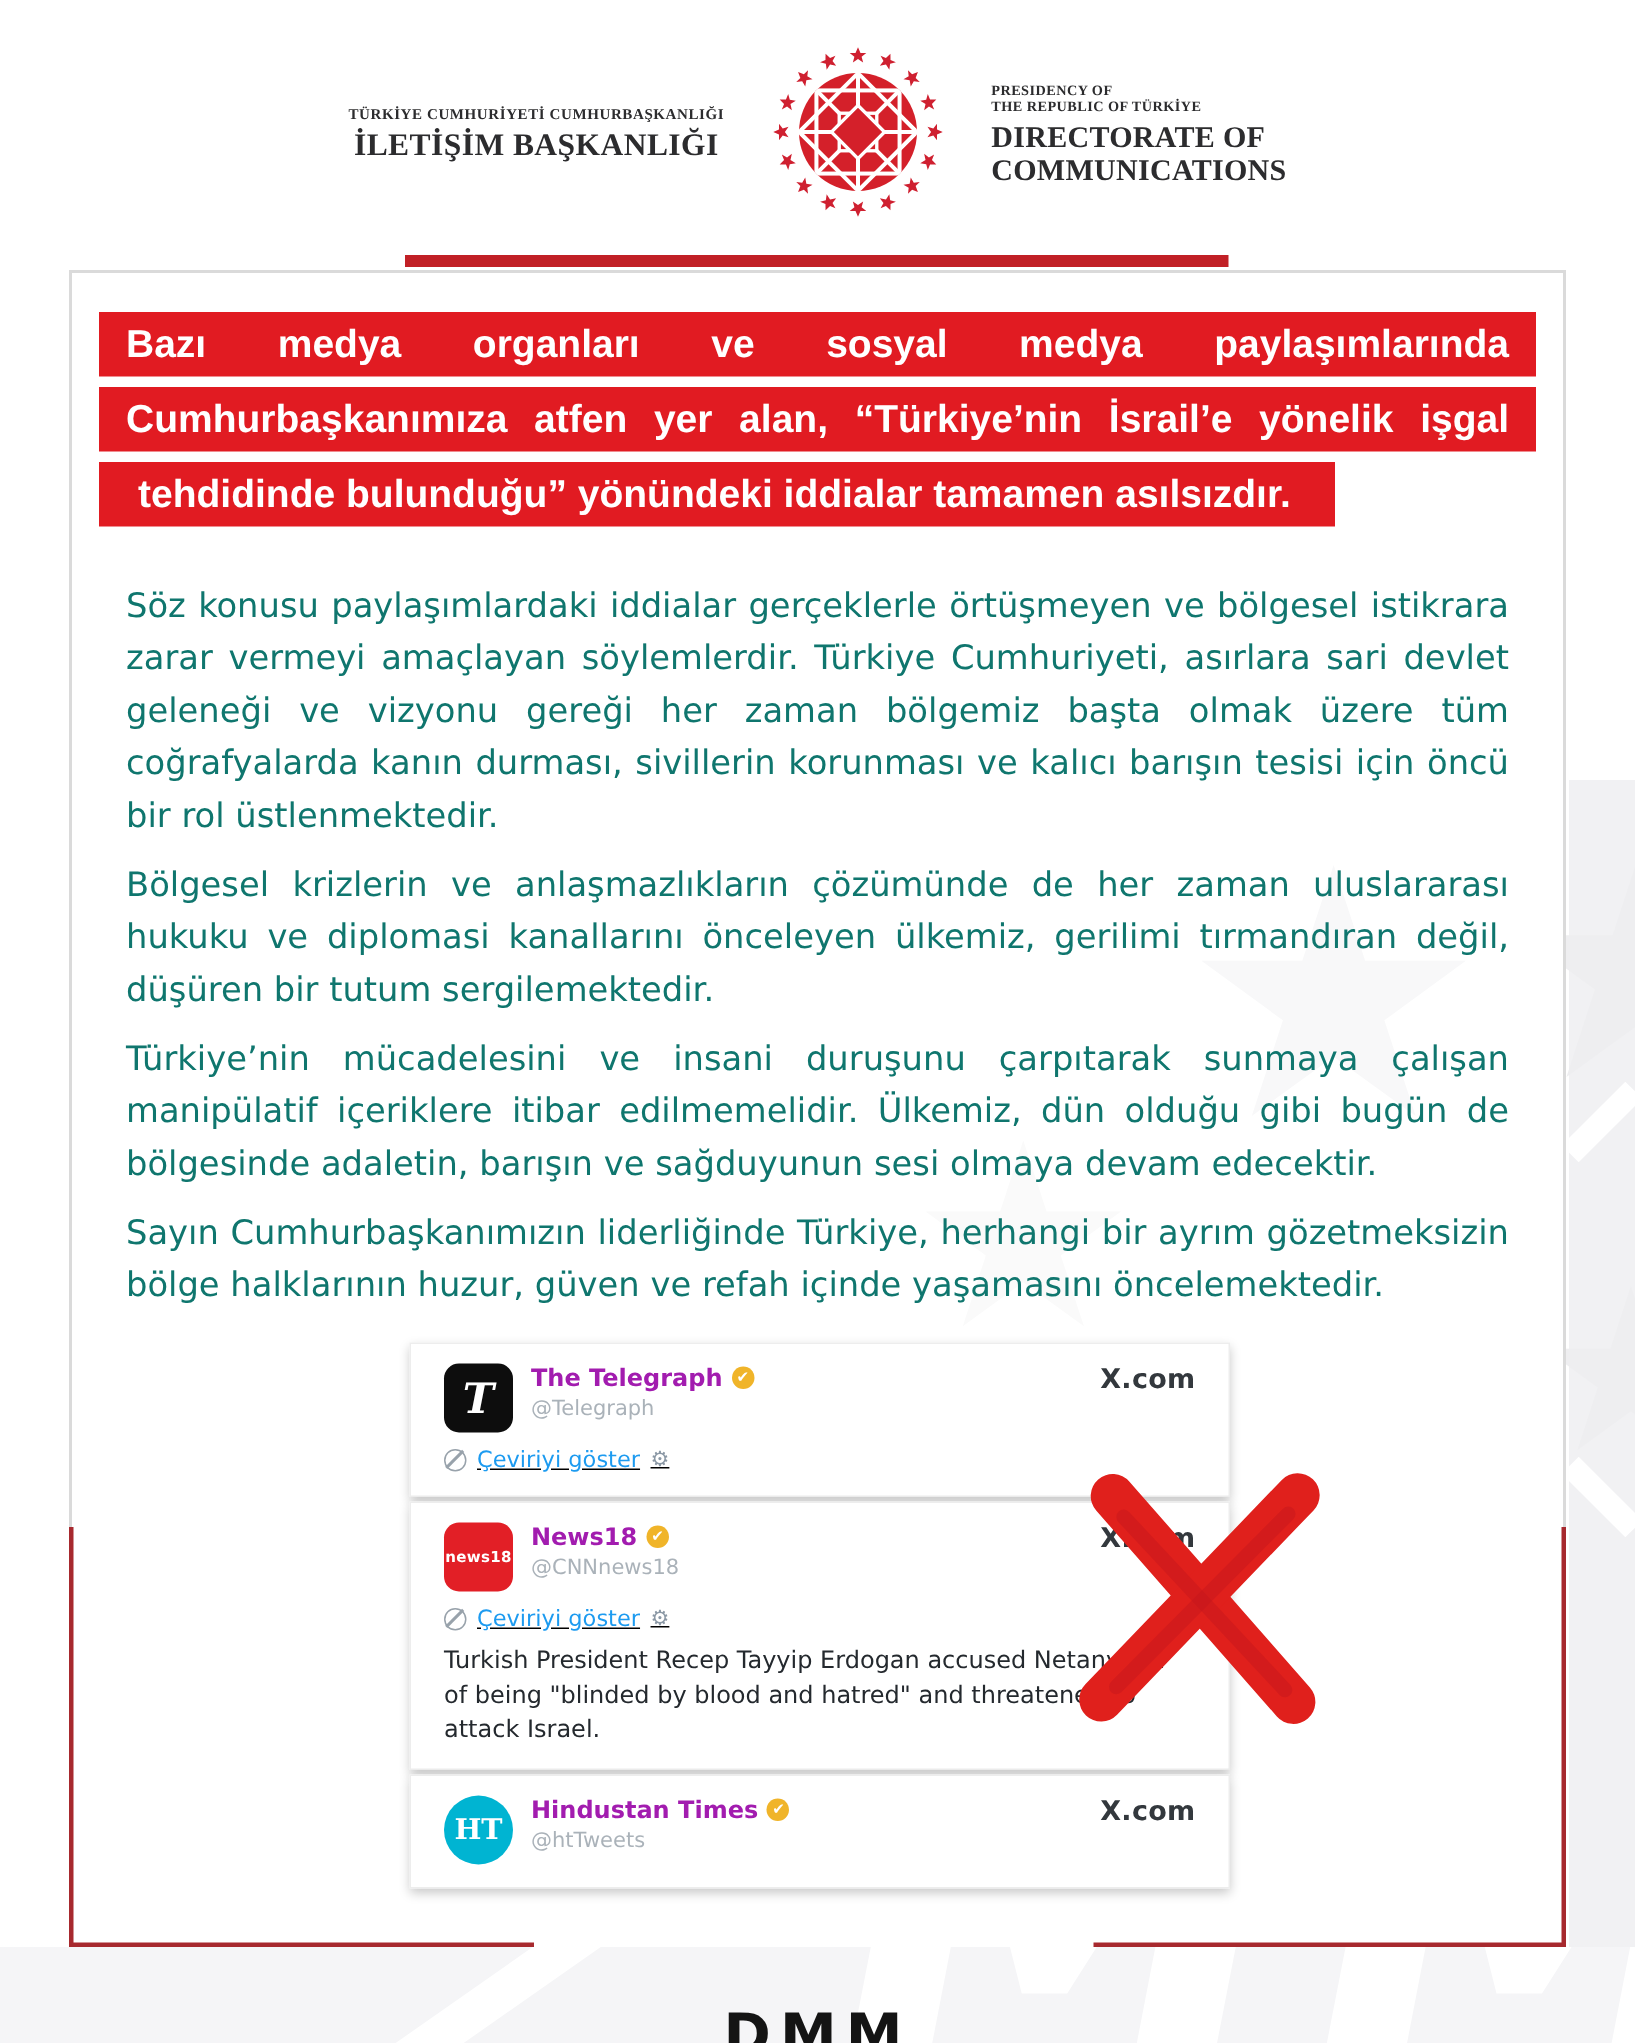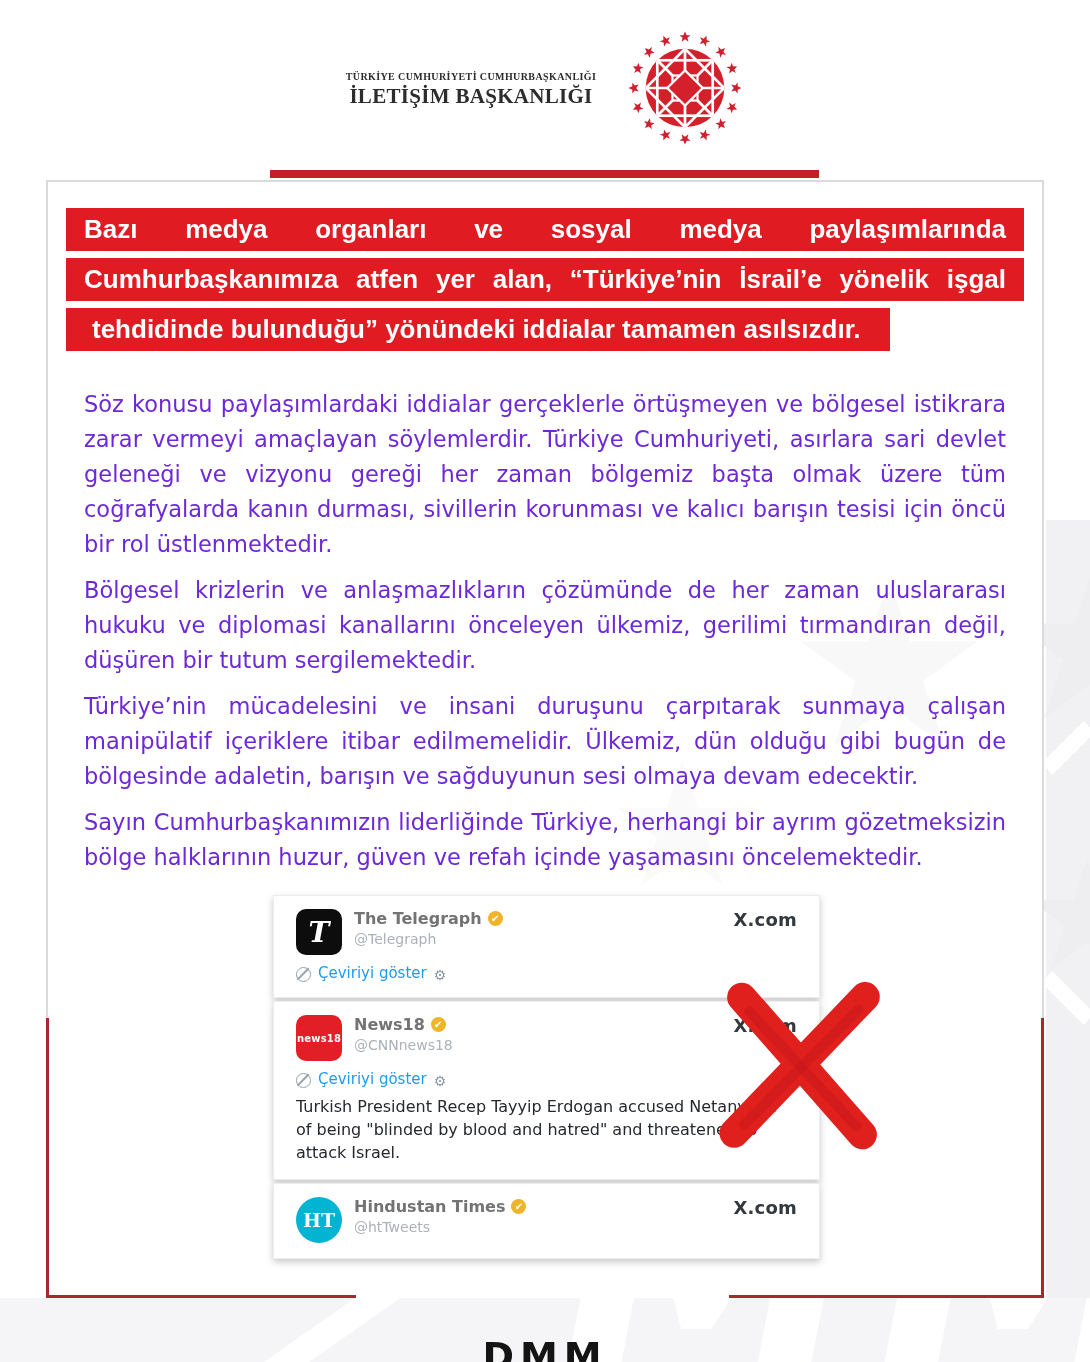--- a/index.html
+++ b/index.html
@@ -40,45 +40,45 @@
   .card-star{position:absolute;pointer-events:none;line-height:1;}
 
   
   .banner{margin:28px 20px 0 20px;position:relative;z-index:2;}
   .banner-bar{background:#e11b22;color:#ffffff;font-weight:800;font-size:26px;height:43px;line-height:43px;padding:0 18px;margin-bottom:7px;
     font-family:"Liberation Sans","DejaVu Sans",sans-serif;}
   .banner-bar.justify{text-align:justify;text-align-last:justify;}
   .banner-bar.short{width:86%;box-sizing:border-box;padding-left:26px;}
 
   
-  .body-copy{position:relative;z-index:2;margin:0 38px;color:#6d28d9;}
+  .body-copy{position:relative;z-index:2;margin:0 38px;color:#0f766e;}
   .body-copy p{font-size:22.5px;line-height:35px;text-align:justify;text-align-last:left;margin:0;}
   .body-copy p + p{margin-top:11px;}
   #p1{margin-top:36px;}
 
   
   .tweets{position:relative;z-index:2;margin:20px 0 0 227px;width:547px;}
   .tweet{position:relative;background:#ffffff;border:1px solid #ededed;box-shadow:0 3px 7px rgba(0,0,0,.22);
     padding:13px 22px 15px 22px;box-sizing:border-box;}
   .tweet + .tweet{margin-top:3px;}
   .tweet-head{display:flex;align-items:flex-start;}
   .avatar{width:46px;height:46px;display:flex;align-items:center;justify-content:center;color:#fff;flex:0 0 auto;}
   .avatar.rsq{border-radius:10px;}
   .avatar.circ{border-radius:50%;}
   .avatar.t-tg{background:#0d0d0d;font-family:"DejaVu Serif","Liberation Serif",serif;font-size:28px;font-weight:700;font-style:italic;}
   .avatar.t-n18{background:#e21f26;font-size:10px;font-weight:800;letter-spacing:.2px;}
   .avatar.t-ht{background:#00b4d2;font-family:"DejaVu Serif","Liberation Serif",serif;font-size:19px;font-weight:700;}
   .names{margin-left:12px;min-width:0;}
   .name-row{display:flex;align-items:center;gap:6px;}
   .t-name{font-size:16px;font-weight:700;color:#565e66;}
-  .t-name.soft{color:#737373;}
+  .t-name.soft{color:#a21caf;}
   .badge{width:15px;height:15px;border-radius:50%;background:#f0b429;color:#fff;font-size:10px;line-height:15px;text-align:center;flex:0 0 auto;}
   .t-handle{font-size:14px;color:#aab2b9;margin-top:3px;}
   .xcom{margin-left:auto;font-size:18px;font-weight:700;color:#33383d;letter-spacing:.2px;}
-  .translate-row{display:flex;align-items:flex-end;gap:7px;margin-top:9px;}
+  .translate-row{display:flex;align-items:center;gap:7px;margin-top:9px;text-decoration:underline;}
   .tr-icon{width:13px;height:13px;border:1.6px solid #98a2ab;border-radius:50%;position:relative;flex:0 0 auto;}
   .tr-icon::after{content:"";position:absolute;left:-2px;top:5px;width:16px;height:1.6px;background:#98a2ab;transform:rotate(-45deg);}
   .tr-label{color:#1d9bf0;font-size:15px;}
   .gear{color:#8b98a5;font-size:14px;line-height:1;}
   .tweet-text{margin-top:7px;font-size:16px;line-height:23px;color:#24292e;text-align:left;}
   .red-dot{display:inline-block;width:15px;height:15px;border-radius:50%;background:#e02b20;margin-right:7px;vertical-align:-1px;}
 
   
   .red-x{position:absolute;left:668px;top:792px;z-index:4;transform:rotate(2deg);}
 
@@ -142,20 +142,26 @@
           <line x1="22" y1="66" x2="110" y2="66"></line>
           <line x1="35" y1="35" x2="97" y2="97"></line>
           <line x1="97" y1="35" x2="35" y2="97"></line>
         </g>
         <g fill="#d4202a" stroke="#ffffff" stroke-width="2.5">
           <rect x="52" y="52" width="28" height="28"></rect>
           <rect x="52" y="52" width="28" height="28" transform="rotate(45 66 66)"></rect>
         </g>
       </svg>
     </div>
+    <div class="mh-right">
+      <div class="small">PRESIDENCY OF</div>
+      <div class="small">THE REPUBLIC OF TÜRKİYE</div>
+      <div class="big first">DIRECTORATE OF</div>
+      <div class="big">COMMUNICATIONS</div>
+    </div>
   </header>
 
   <div class="top-accent"></div>
 
   <section class="card">
     <div class="b-top"></div>
     <div class="b-left-gray"></div>
     <div class="b-right-gray"></div>
     <div class="b-left-red"></div>
     <div class="b-right-red"></div>

